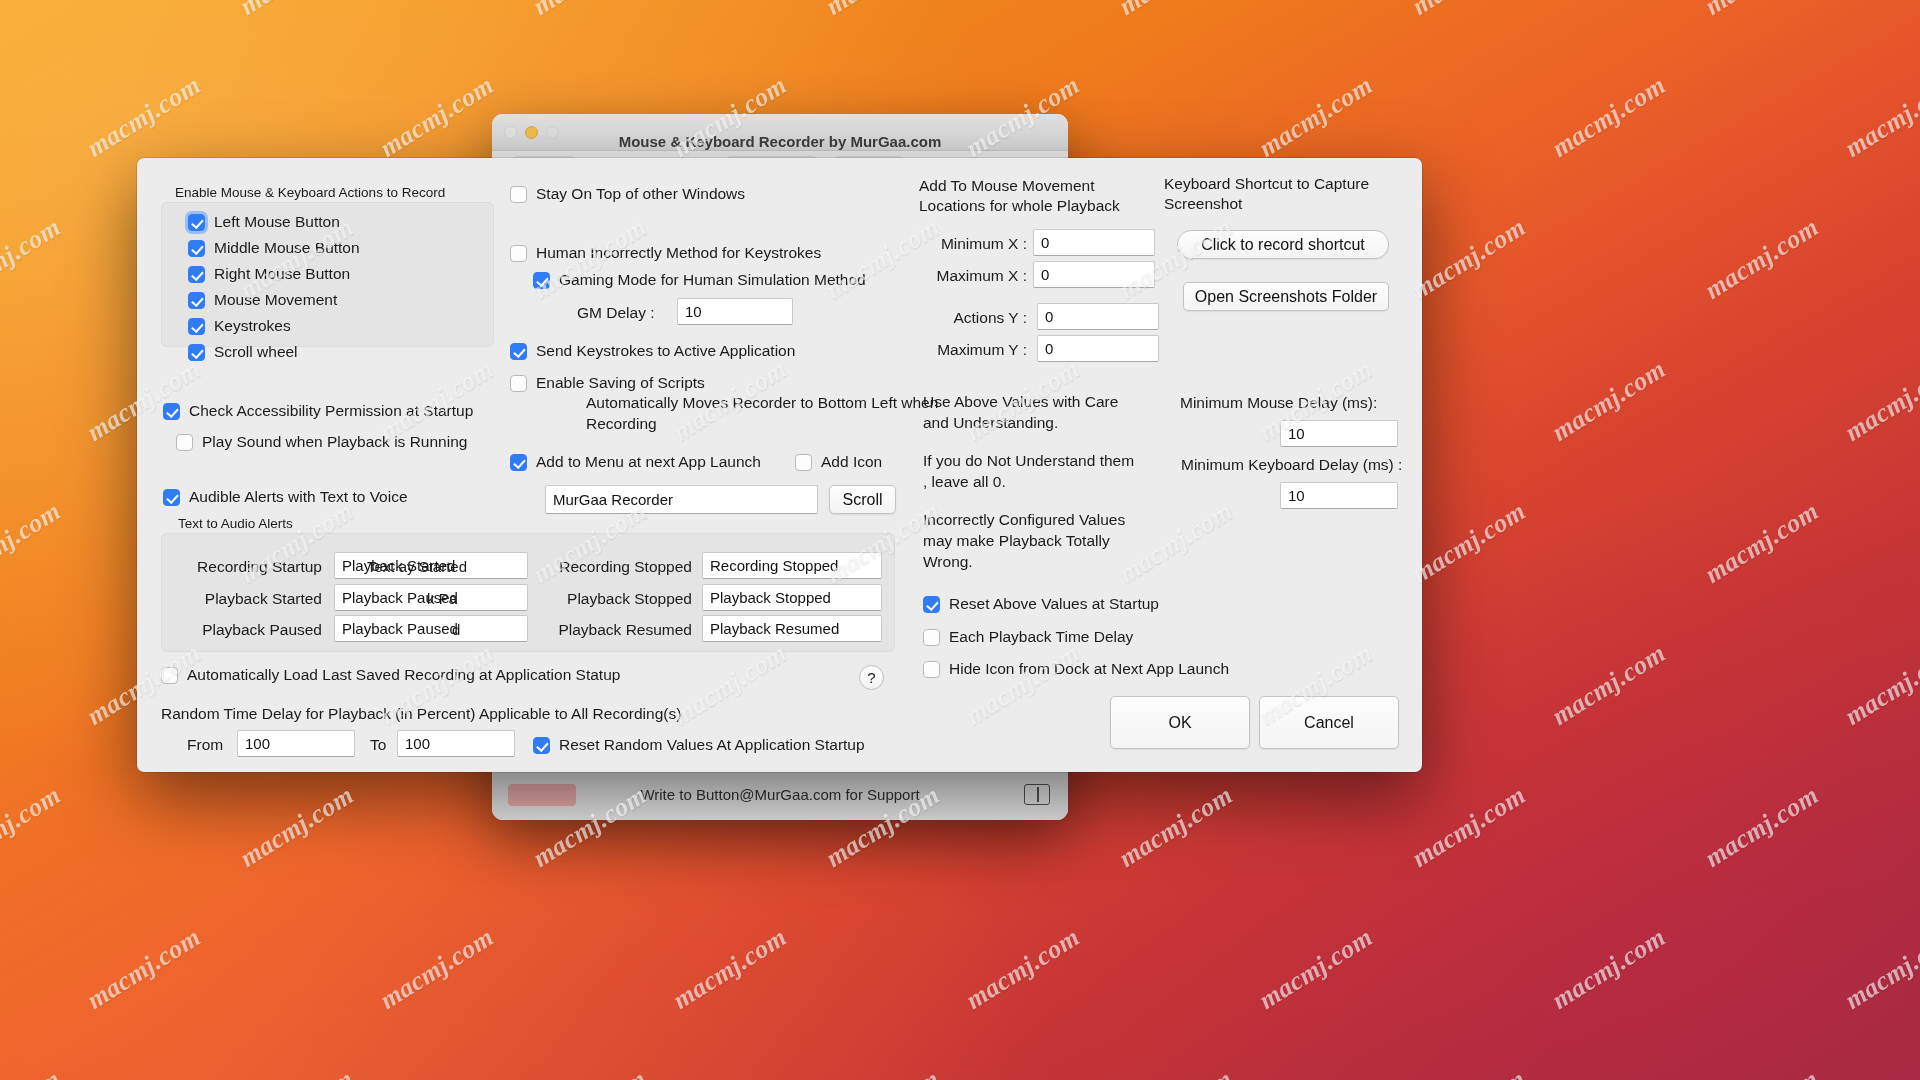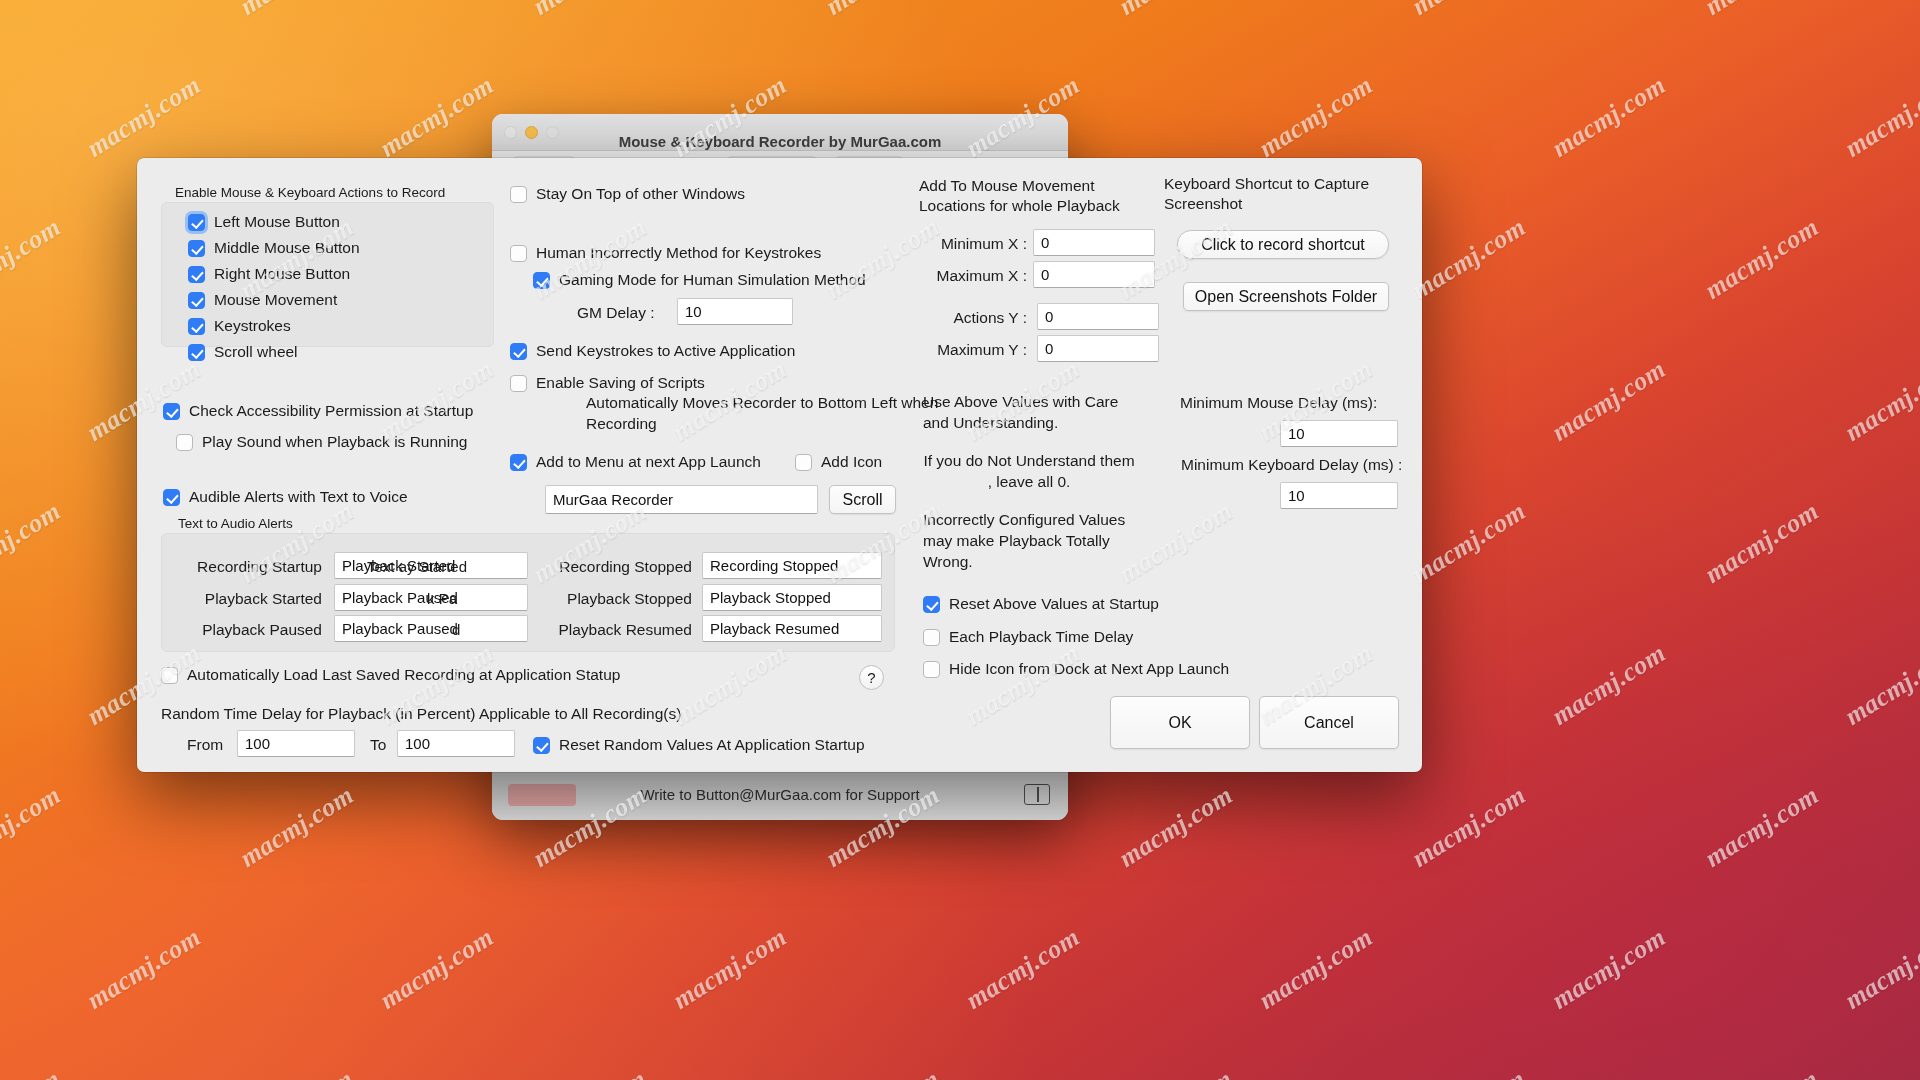--- a/index.html
+++ b/index.html
@@ -281,21 +281,21 @@
   <div class="abs lbl" style="left:782px; top:77px; width:108px; text-align:right;">Minimum X :</div>
   <div class="abs inp" style="left:896px; top:71px; width:122px;">0</div>
   <div class="abs lbl" style="left:782px; top:109px; width:108px; text-align:right;">Maximum X :</div>
   <div class="abs inp" style="left:896px; top:103px; width:122px;">0</div>
   <div class="abs lbl" style="left:782px; top:151px; width:108px; text-align:right;">Actions Y :</div>
   <div class="abs inp" style="left:900px; top:145px; width:122px;">0</div>
   <div class="abs lbl" style="left:782px; top:183px; width:108px; text-align:right;">Maximum Y :</div>
   <div class="abs inp" style="left:900px; top:177px; width:122px;">0</div>
 
   <div class="abs lbl" style="left:786px; top:234px; width:212px; line-height:1.35;">Use Above Values with Care and Understanding.</div>
-  <div class="abs lbl" style="left:786px; top:293px; width:212px; line-height:1.35;text-align:center;">If you do Not Understand them , leave all 0.</div>
+  <div class="abs lbl" style="left:786px; top:293px; width:212px; line-height:1.35;">If you do Not Understand them , leave all 0.</div>
   <div class="abs lbl" style="left:786px; top:352px; width:225px; line-height:1.35;">Incorrectly Configured Values may make Playback Totally Wrong.</div>
 
   <div class="abs cb" style="left:786px; top:437px;">
     <span class="box on"></span>
     <span class="lbl">Reset Above Values at Startup</span>
   </div>
   <div class="abs cb" style="left:786px; top:470px;">
     <span class="box"></span>
     <span class="lbl">Each Playback Time Delay</span>
   </div>

